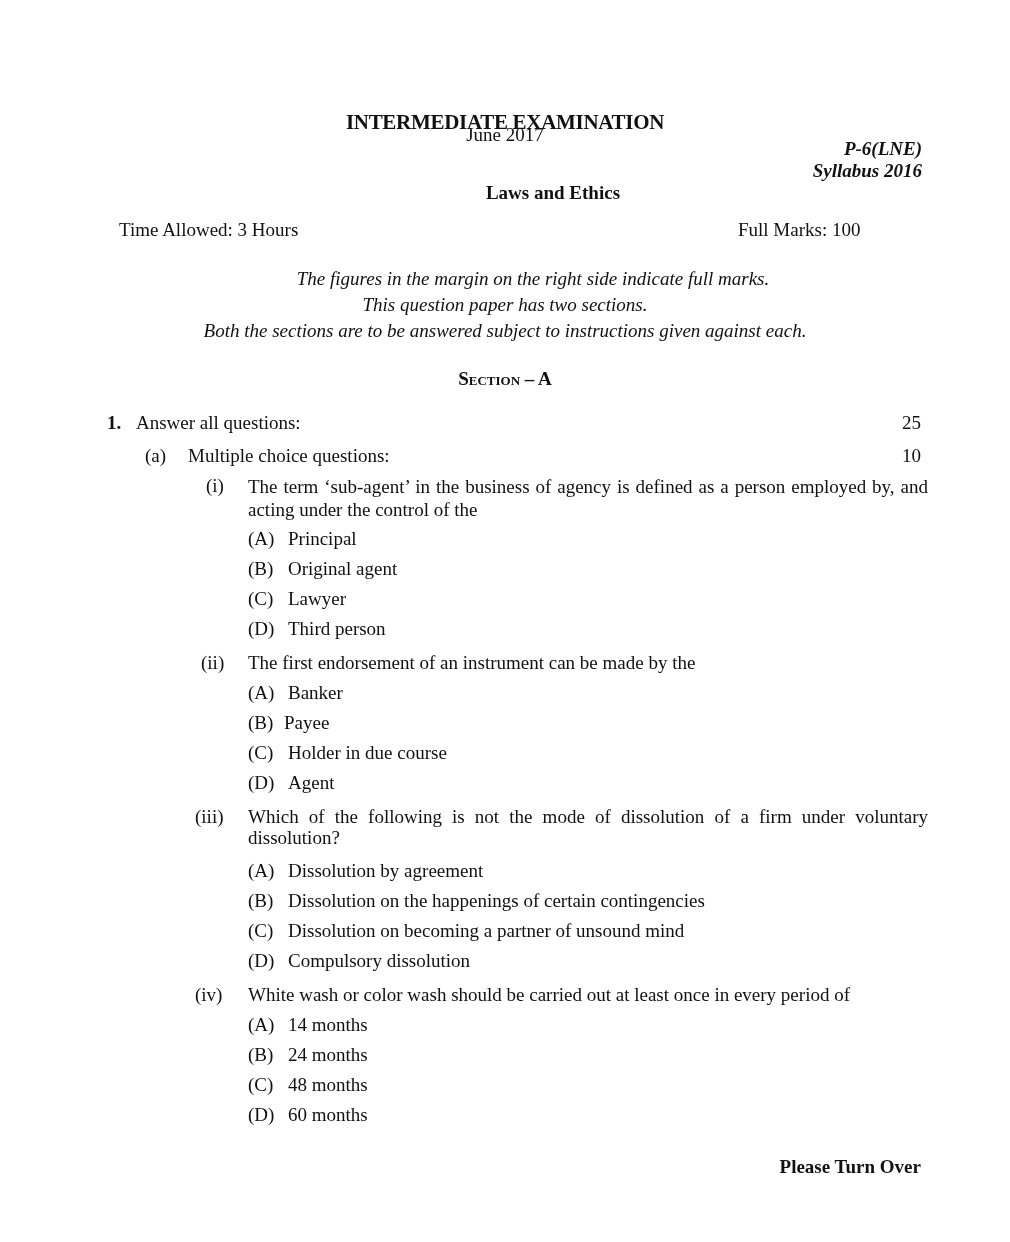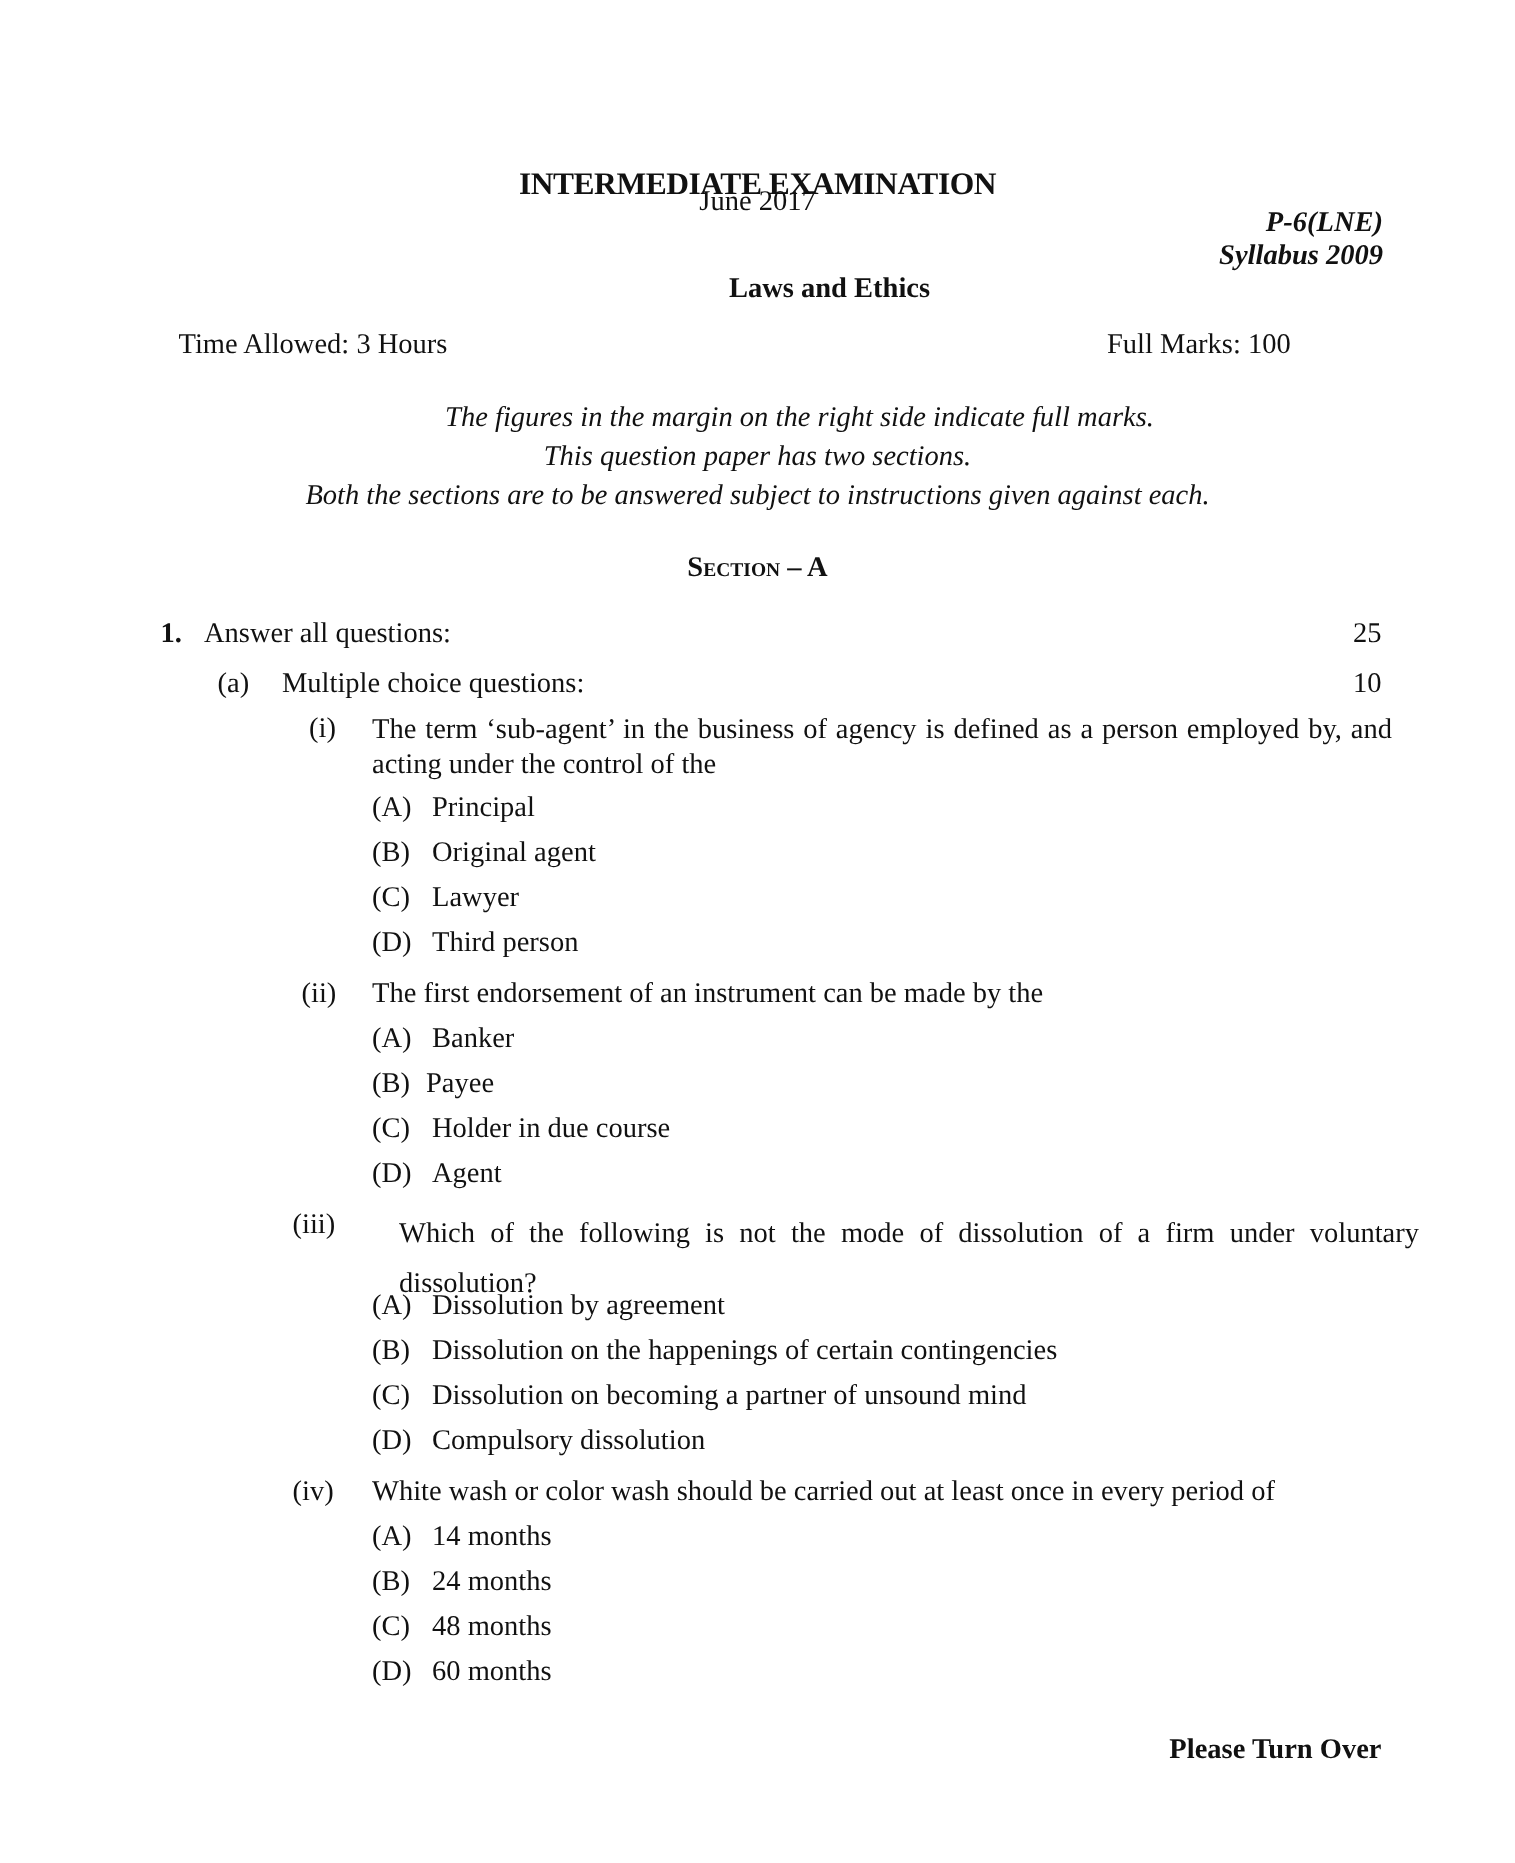--- a/index.html
+++ b/index.html
@@ -16,21 +16,21 @@
   .title { font-size: 21px; font-weight: bold; letter-spacing: -0.3px; }
   .smallcaps { font-variant: small-caps; font-weight: bold; }
   .wrap { white-space: normal; }
 </style>
 </head>
 <body>
 
 <div class="abs center title" style="top:110px;">INTERMEDIATE EXAMINATION</div>
 <div class="abs center" style="top:124px;">June 2017</div>
 <div class="abs bold italic" style="top:138px; right:88px;">P-6(LNE)</div>
-<div class="abs bold italic" style="top:160px; right:88px;">Syllabus 2009</div>
+<div class="abs bold italic" style="top:160px; right:88px;">Syllabus 2016</div>
 <div class="abs center bold" style="top:182px;padding-left:48px;">Laws and Ethics</div>
 <div class="abs" style="top:219px; left:119px;">Time Allowed:  3 Hours</div>
 <div class="abs" style="top:219px; left:738px;">Full Marks: 100</div>
 
 <div class="abs center italic" style="top:268px;padding-left:28px;">The figures in the margin on the right side indicate full marks.</div>
 <div class="abs center italic" style="top:294px;">This question paper has two sections.</div>
 <div class="abs center italic" style="top:320px;">Both the sections are to be answered subject to instructions given against each.</div>
 
 <div class="abs center smallcaps" style="top:368px;">Section – A</div>
 
@@ -60,21 +60,21 @@
 <div class="abs" style="top:682px; left:248px;">(A)</div>
 <div class="abs" style="top:682px; left:288px;">Banker</div>
 <div class="abs" style="top:712px; left:248px;">(B)</div>
 <div class="abs" style="top:712px; left:284px;">Payee</div>
 <div class="abs" style="top:742px; left:248px;">(C)</div>
 <div class="abs" style="top:742px; left:288px;">Holder in due course</div>
 <div class="abs" style="top:772px; left:248px;">(D)</div>
 <div class="abs" style="top:772px; left:288px;">Agent</div>
 
 <div class="abs" style="top:806px; left:195px;">(iii)</div>
-<div class="abs wrap" style="top:806px; left:248px; width:680px; line-height:33px; text-align:justify; text-align-last:left;margin-left:18px;">Which of the following is not the mode of dissolution of a firm under voluntary dissolution?</div>
+<div class="abs wrap" style="top:806px; left:248px; width:680px; line-height:21px; text-align:justify; text-align-last:left;">Which of the following is not the mode of dissolution of a firm under voluntary dissolution?</div>
 
 <div class="abs" style="top:860px; left:248px;">(A)</div>
 <div class="abs" style="top:860px; left:288px;">Dissolution by agreement</div>
 <div class="abs" style="top:890px; left:248px;">(B)</div>
 <div class="abs" style="top:890px; left:288px;">Dissolution on the happenings of certain contingencies</div>
 <div class="abs" style="top:920px; left:248px;">(C)</div>
 <div class="abs" style="top:920px; left:288px;">Dissolution on becoming a partner of unsound mind</div>
 <div class="abs" style="top:950px; left:248px;">(D)</div>
 <div class="abs" style="top:950px; left:288px;">Compulsory dissolution</div>
 

